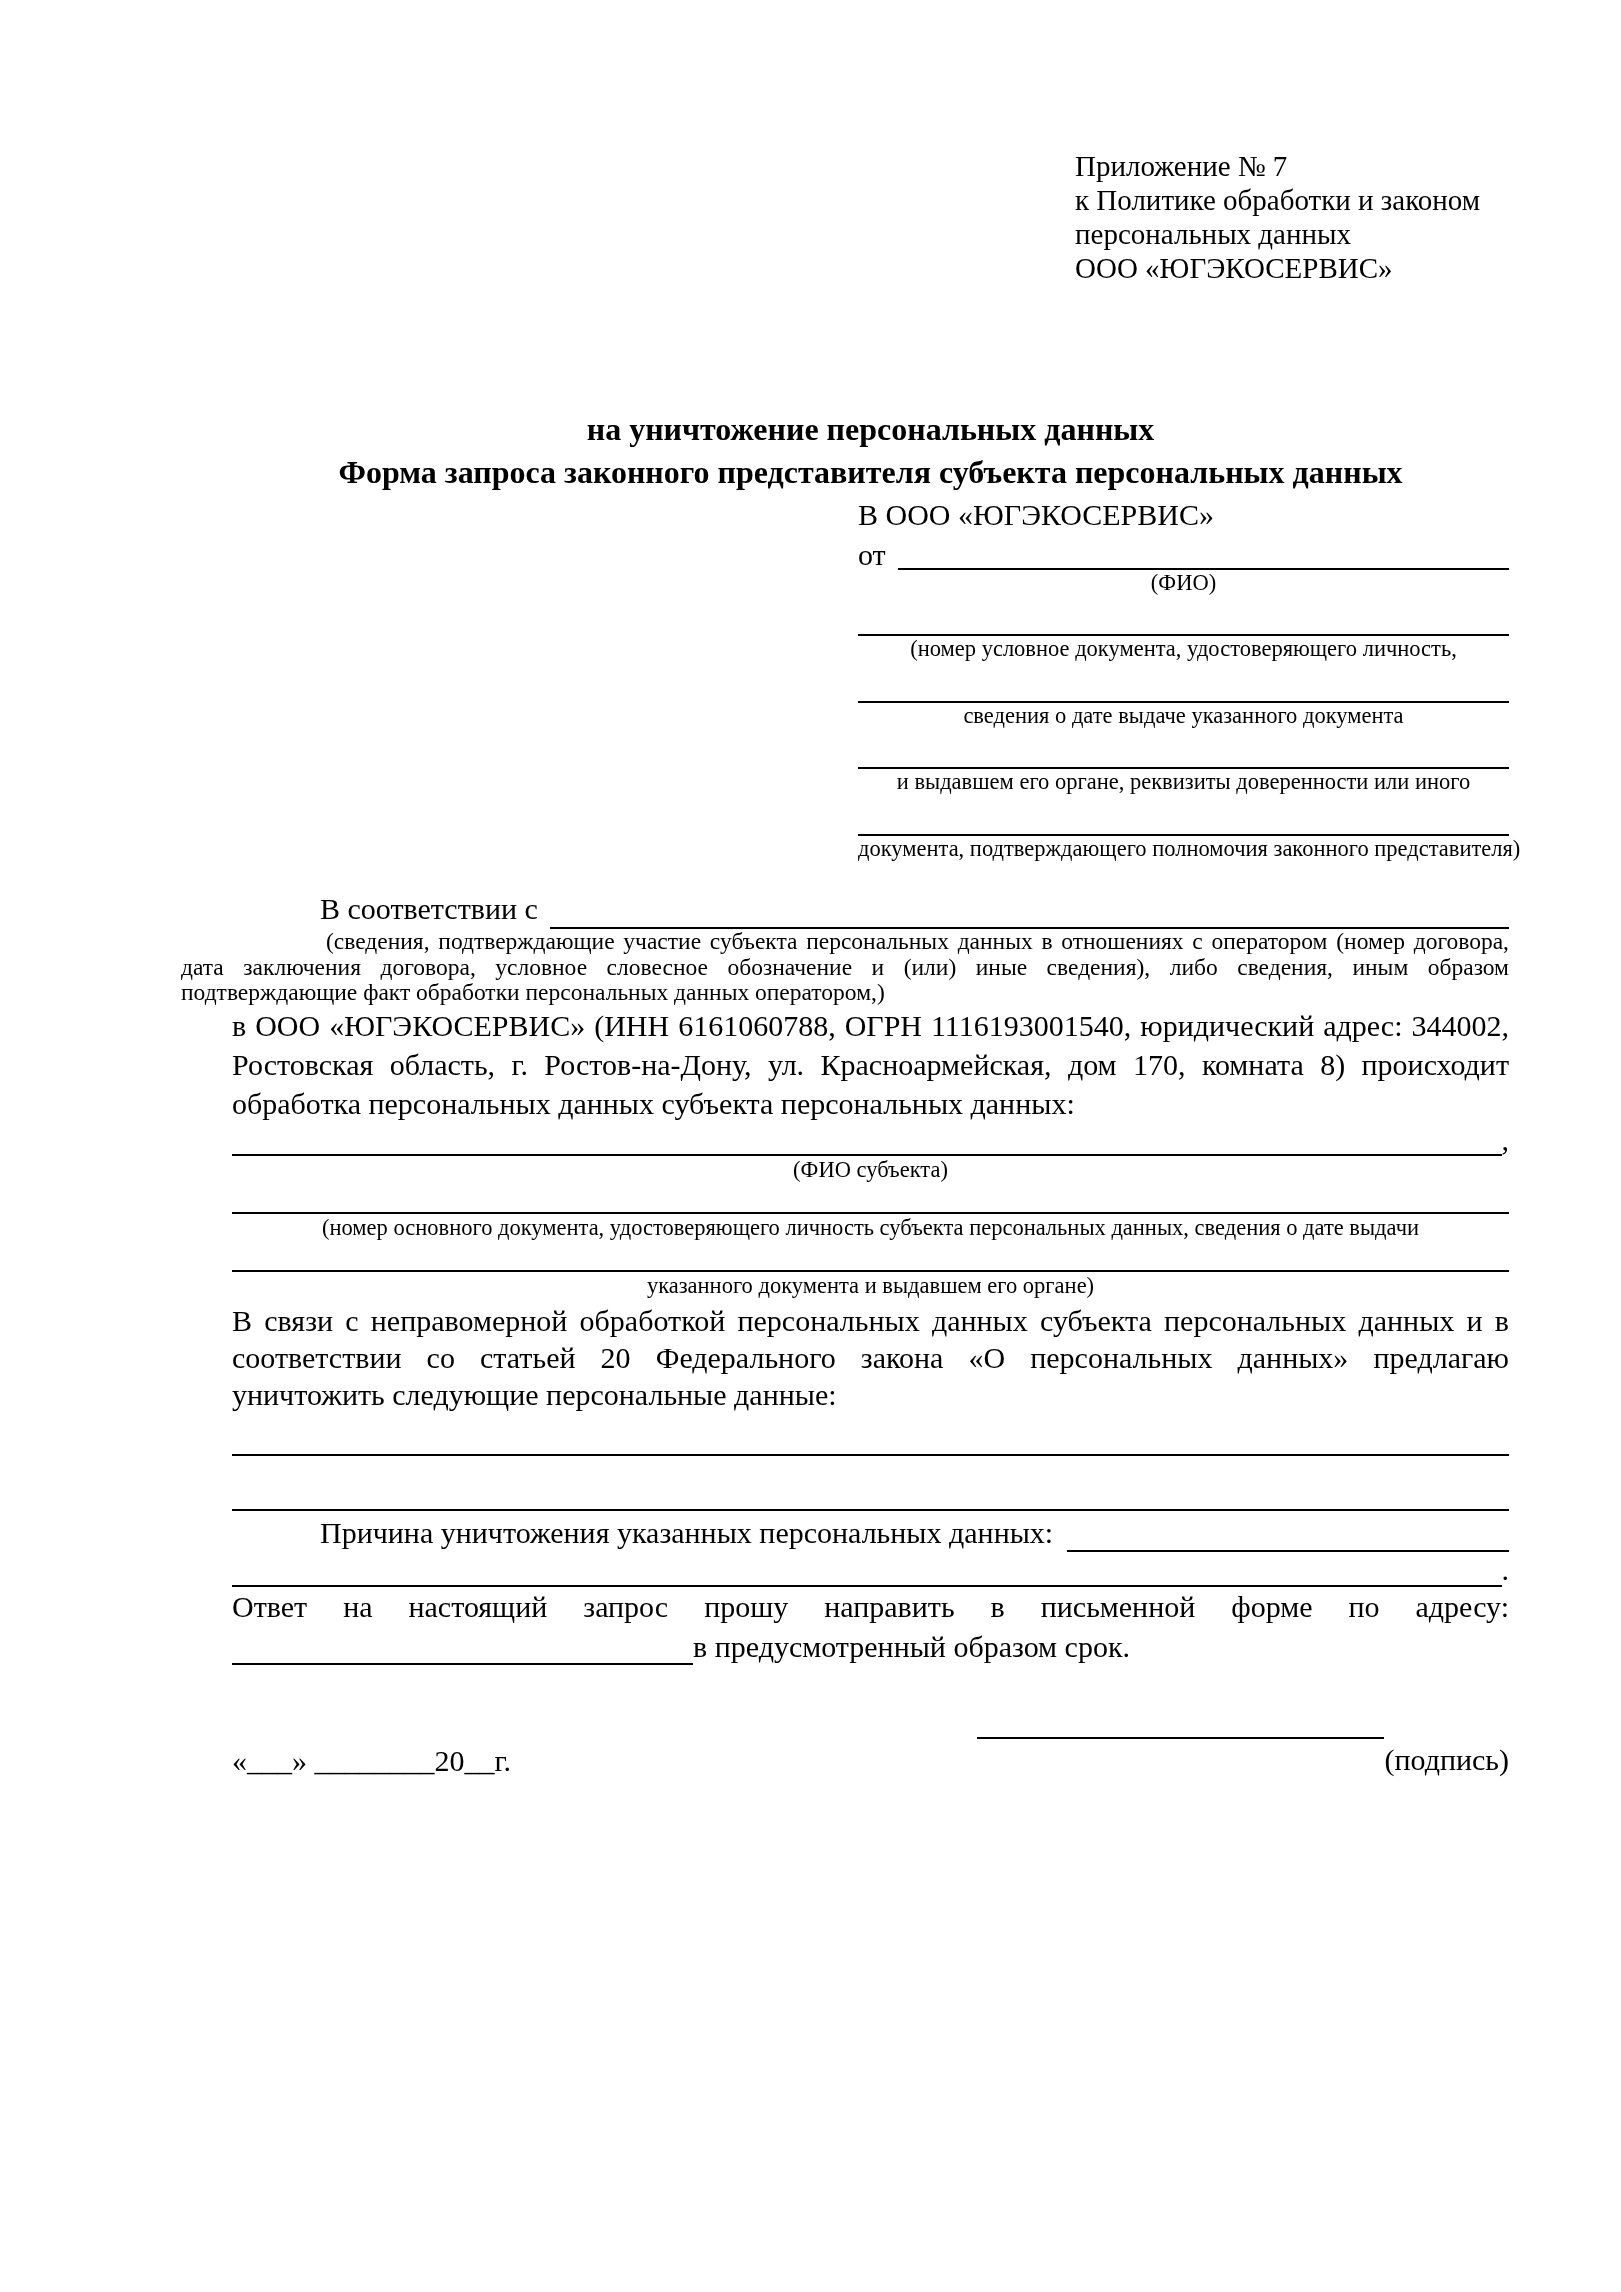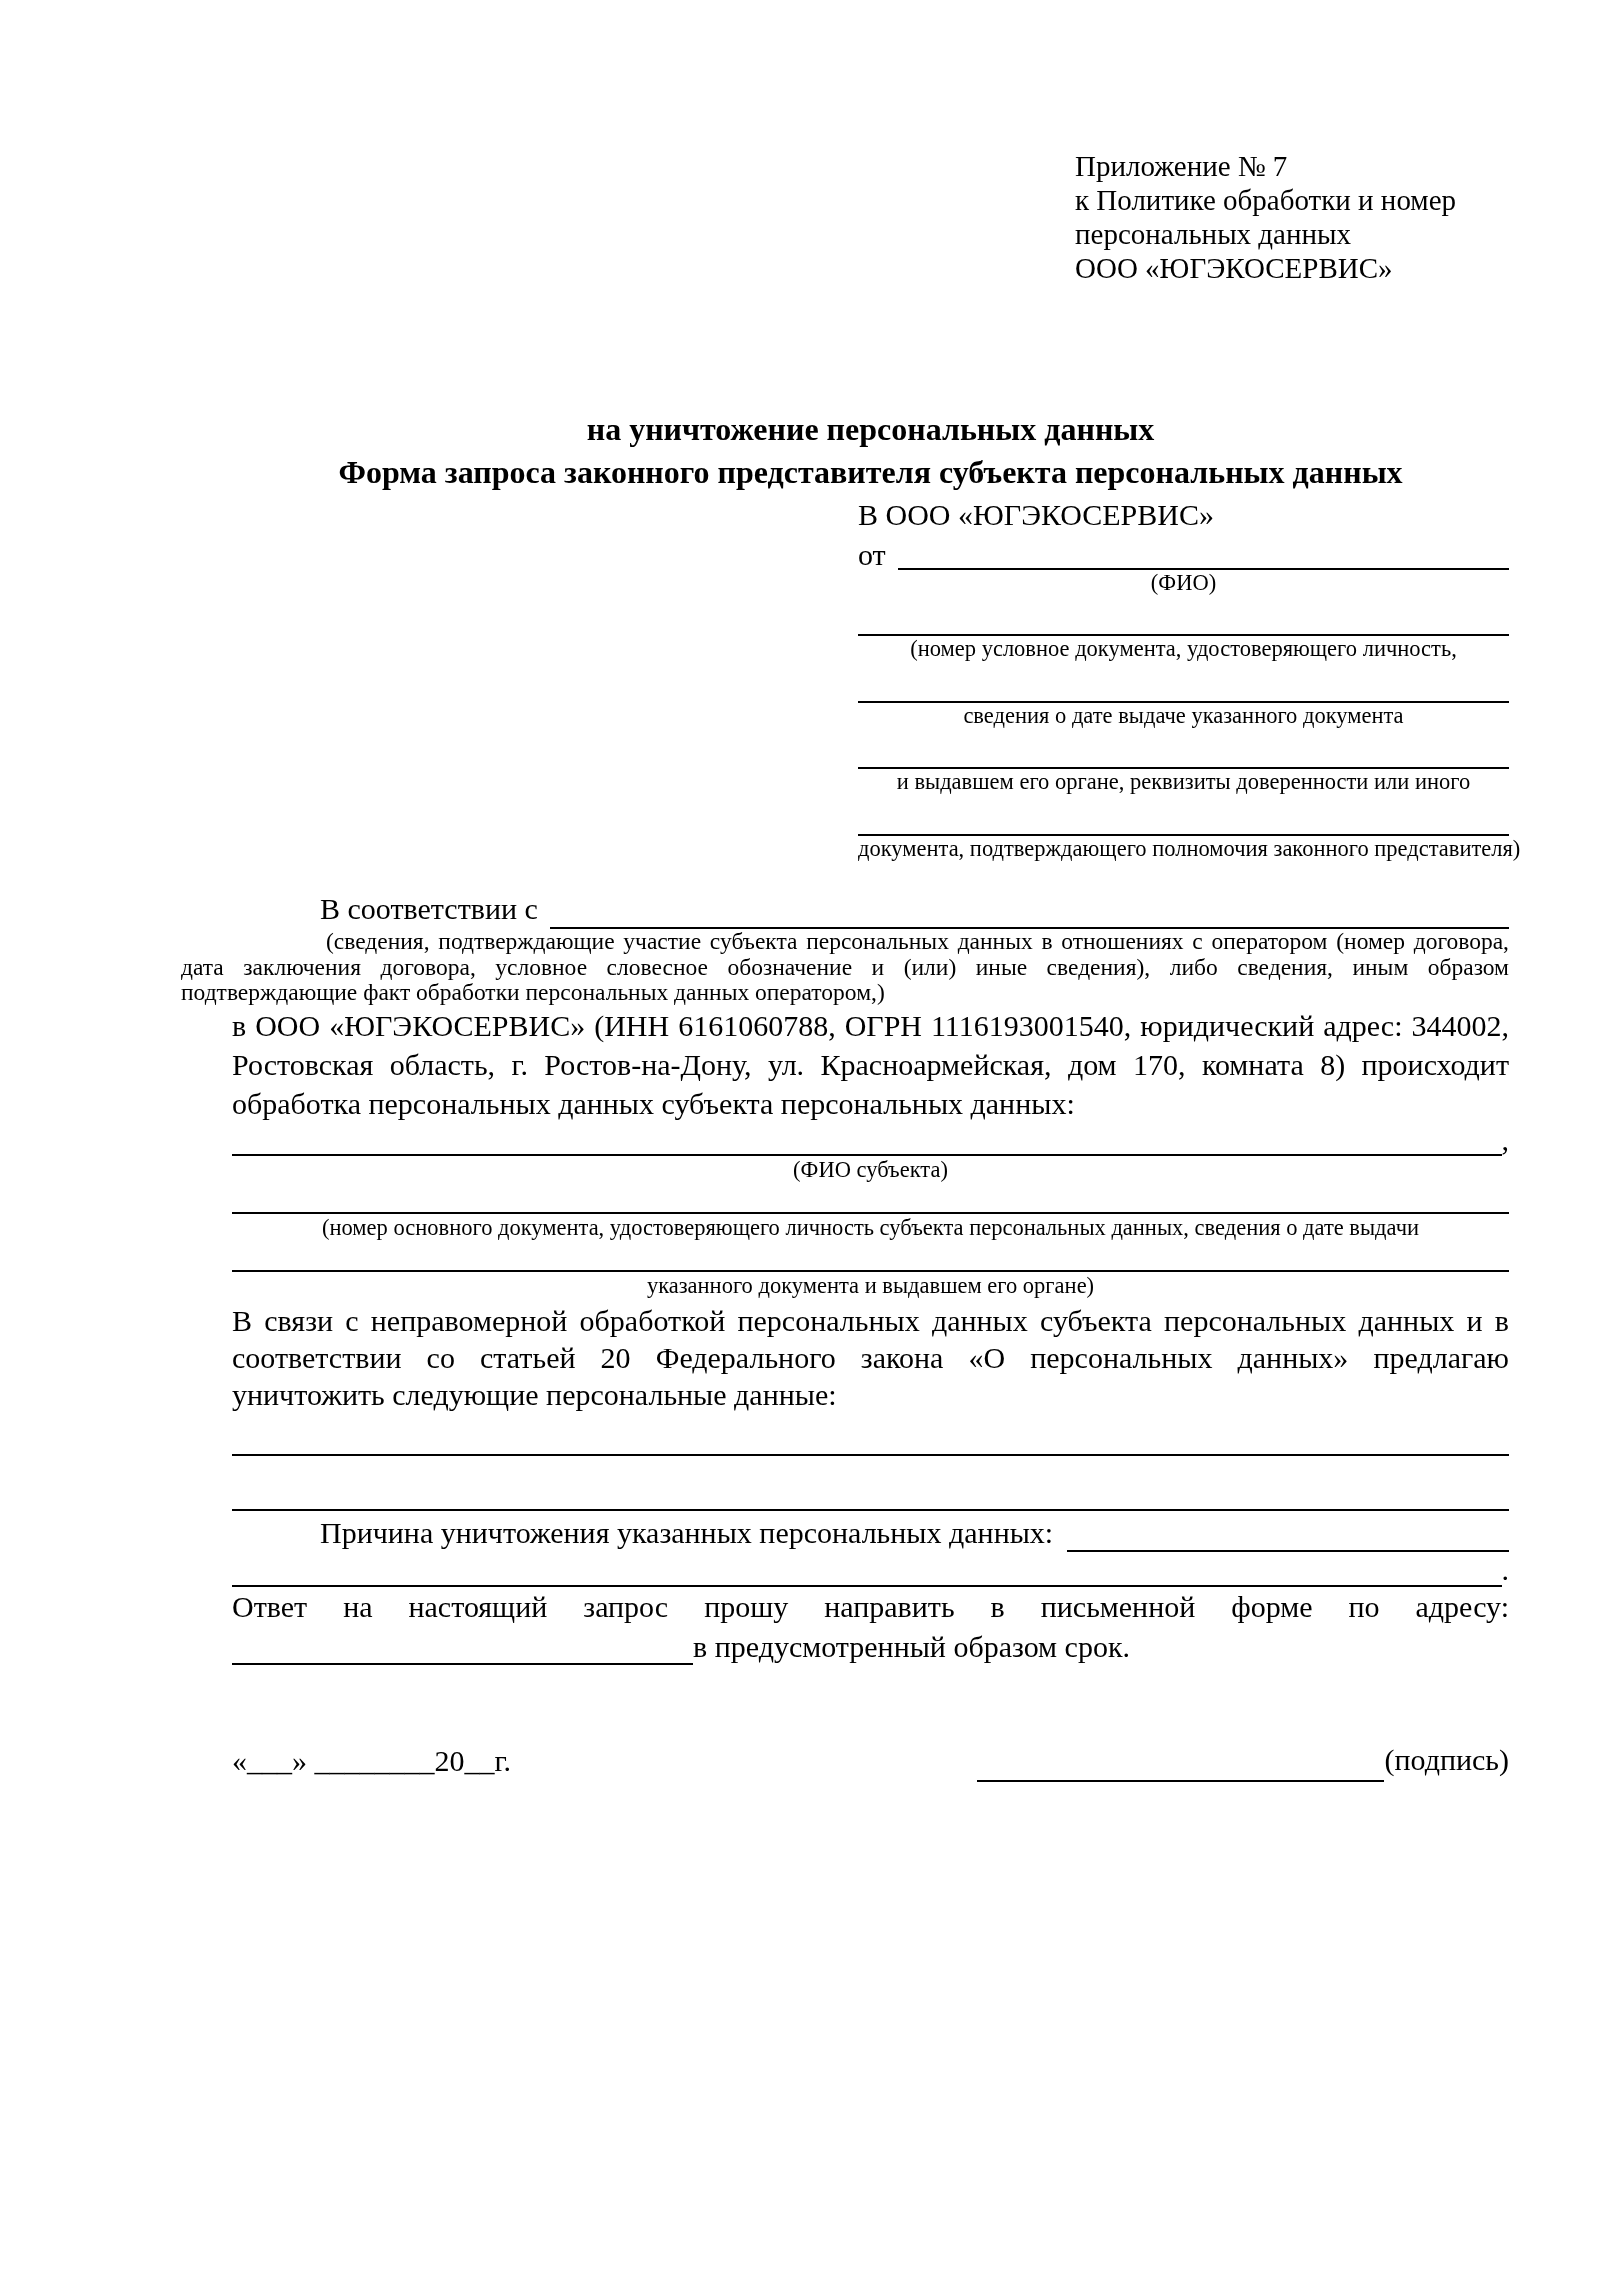--- a/index.html
+++ b/index.html
@@ -49,33 +49,33 @@
   .bodyp2 { margin-top:1px; line-height:37px; text-align:justify; }
   .reason-row { display:flex; align-items:stretch; height:41px; }
   .reason-row .lbl { line-height:43px; padding-left:88px; padding-right:13.7px; white-space:nowrap; }
   .period-line { display:flex; align-items:flex-end; height:35px; line-height:35px; }
   .answer { line-height:39px; text-align:justify; text-align-last:justify; }
   .tail-row { display:flex; align-items:stretch; height:39px; }
   .tail-row .fillfixed { width:461px; border-bottom:2px solid #000; }
   .tail-row .txt { line-height:41px; }
   .footer { margin-top:74px; display:flex; justify-content:space-between; align-items:flex-end; height:43px; }
   .footer .date { line-height:43px; }
-  .sig-group { display:flex; align-items:flex-end; }
+  .sig-group { display:flex; align-items:flex-start; }
   .sig-group .fillfixed { width:407px; border-bottom:2px solid #000; }
   .sig-group .txt { line-height:45px; }
 </style>
 </head>
 <body>
 
 <div class="page">
   <div class="content">
 
     <div class="appendix">
       <div>Приложение № 7</div>
-      <div>к Политике обработки и номер</div>
+      <div>к Политике обработки и законом</div>
       <div>персональных данных</div>
       <div>ООО «ЮГЭКОСЕРВИС»</div>
     </div>
 
     <div class="title">
       <div>на уничтожение персональных данных</div>
       <div>Форма запроса законного представителя субъекта персональных данных</div>
     </div>
 
     <div class="recipient">В ООО «ЮГЭКОСЕРВИС»</div>

